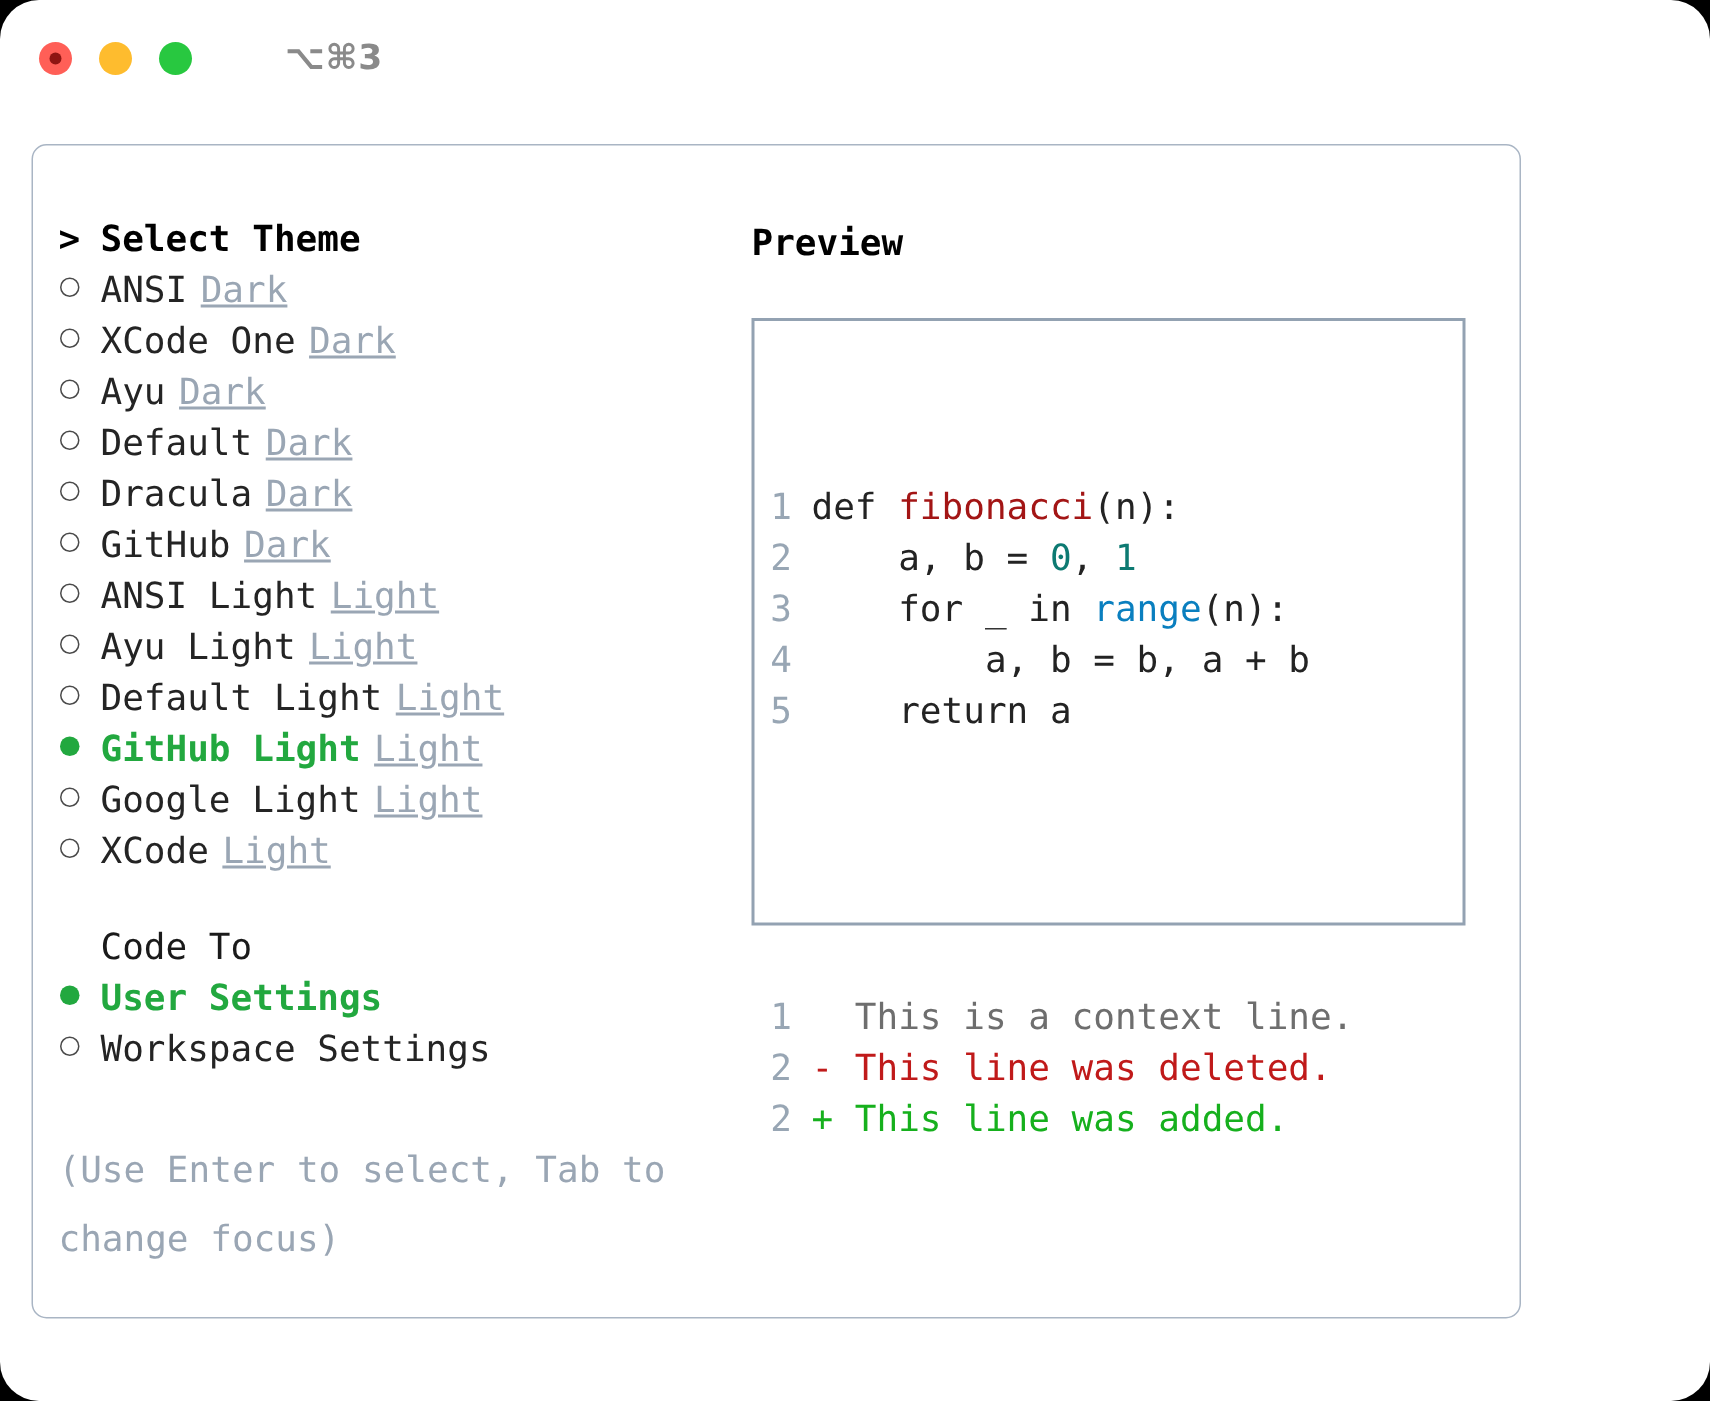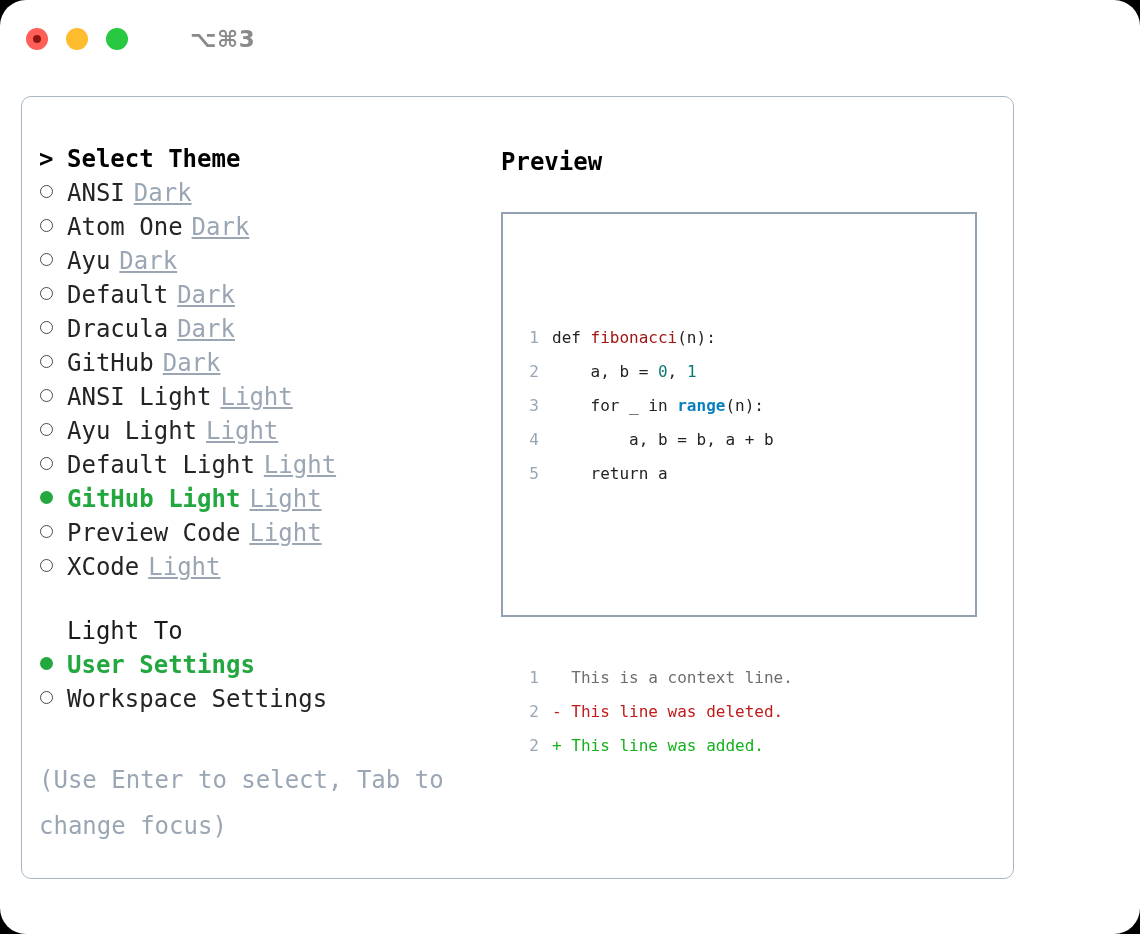--- a/index.html
+++ b/index.html
@@ -183,37 +183,37 @@
   .preview-box {
     margin-top: 33px;
     width: 476px;
     height: 405px;
     border: 2px solid #93a2b2;
     box-sizing: border-box;
     position: relative;
   }
   .code {
     position: absolute;
-    left: 14px;
+    left: 3px;
     top: 39px;
-    font-size: 16px;
+    font-size: 24px;
     line-height: 34px;
     white-space: pre;
   }
   .ln {
     display: inline-block;
     width: 22px;
     text-align: right;
     color: #98a6b4;
     margin-right: 13px;
   }
   .tok-plain  { color: #232323; }
   .tok-fn     { color: #a31515; }
   .tok-num    { color: #0d7a72; }
-  .tok-call   { color: #0a7fbf; font-weight: bold; }
+  .tok-call   { color: #0a7fbf; }
   .diff-ctx   { color: #6e6e6e; }
   .diff-del   { color: #c01a1a; }
   .diff-add   { color: #16b01d; }
 
   .code-block-gap { height: 34px; }
 </style>
 </head>
 <body>
 
 <div class="window">
@@ -232,38 +232,38 @@
 
       <div class="left-col">
 
         <div class="list-line section-head">
           <span class="marker">&gt;</span>
           <span>Select Theme</span>
         </div>
 
         <div id="theme-list">
             <div class="list-line"><span class="marker"><span class="bullet-ring"></span></span><span class="item-name">ANSI</span><span class="item-tag">Dark</span></div>
-            <div class="list-line"><span class="marker"><span class="bullet-ring"></span></span><span class="item-name">Atom One</span><span class="item-tag">Dark</span></div>
+            <div class="list-line"><span class="marker"><span class="bullet-ring"></span></span><span class="item-name">XCode One</span><span class="item-tag">Dark</span></div>
             <div class="list-line"><span class="marker"><span class="bullet-ring"></span></span><span class="item-name">Ayu</span><span class="item-tag">Dark</span></div>
             <div class="list-line"><span class="marker"><span class="bullet-ring"></span></span><span class="item-name">Default</span><span class="item-tag">Dark</span></div>
             <div class="list-line"><span class="marker"><span class="bullet-ring"></span></span><span class="item-name">Dracula</span><span class="item-tag">Dark</span></div>
             <div class="list-line"><span class="marker"><span class="bullet-ring"></span></span><span class="item-name">GitHub</span><span class="item-tag">Dark</span></div>
             <div class="list-line"><span class="marker"><span class="bullet-ring"></span></span><span class="item-name">ANSI Light</span><span class="item-tag">Light</span></div>
             <div class="list-line"><span class="marker"><span class="bullet-ring"></span></span><span class="item-name">Ayu Light</span><span class="item-tag">Light</span></div>
             <div class="list-line"><span class="marker"><span class="bullet-ring"></span></span><span class="item-name">Default Light</span><span class="item-tag">Light</span></div>
             <div class="list-line"><span class="marker"><span class="bullet-dot"></span></span><span class="item-name selected">GitHub Light</span><span class="item-tag">Light</span></div>
-            <div class="list-line"><span class="marker"><span class="bullet-ring"></span></span><span class="item-name">Preview Code</span><span class="item-tag">Light</span></div>
+            <div class="list-line"><span class="marker"><span class="bullet-ring"></span></span><span class="item-name">Google Light</span><span class="item-tag">Light</span></div>
             <div class="list-line"><span class="marker"><span class="bullet-ring"></span></span><span class="item-name">XCode</span><span class="item-tag">Light</span></div>
           </div>
 
         <div class="spacer-sm"></div>
 
         <div class="list-line">
           <span class="marker"></span>
-          <span class="subhead">Light To</span>
+          <span class="subhead">Code To</span>
         </div>
 
         <div id="apply-list">
             <div class="list-line"><span class="marker"><span class="bullet-dot"></span></span><span class="item-name selected">User Settings</span></div>
             <div class="list-line"><span class="marker"><span class="bullet-ring"></span></span><span class="item-name">Workspace Settings</span></div>
           </div>
 
         <div class="spacer-md"></div>
 
         <div class="hint">(Use Enter to select, Tab to change focus)</div>

